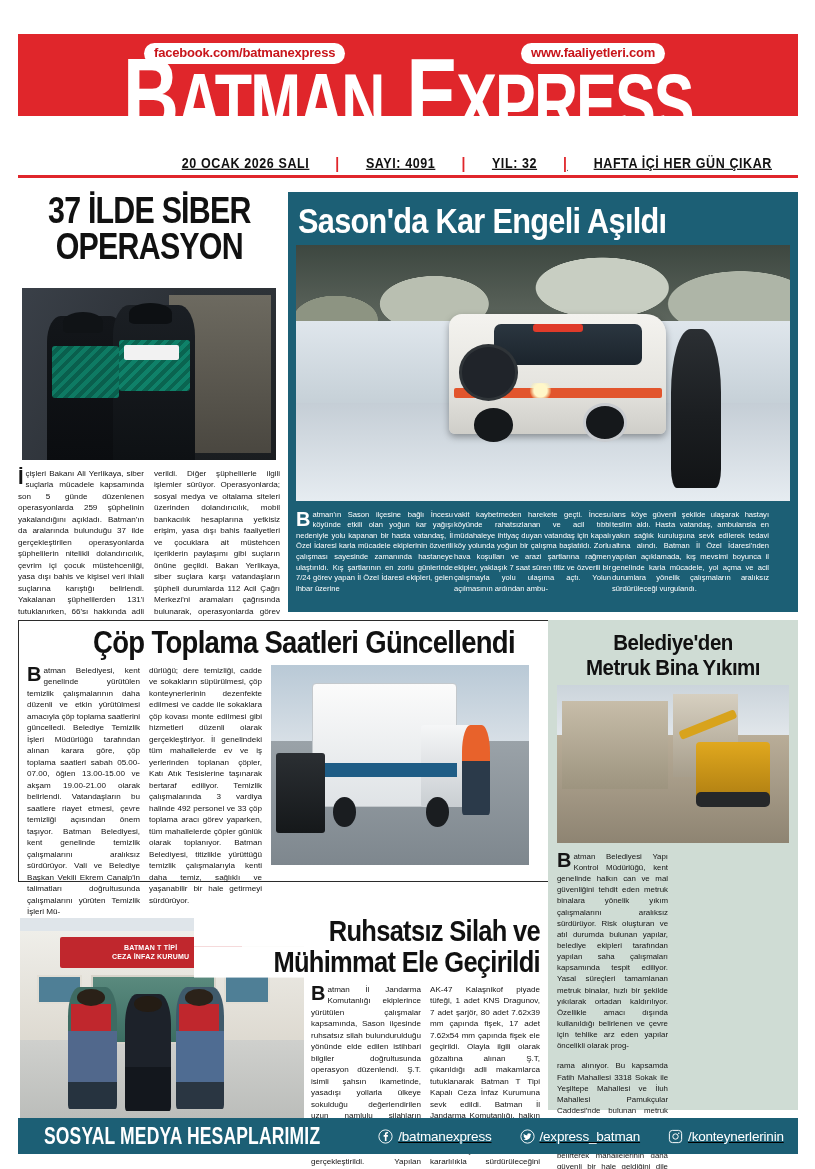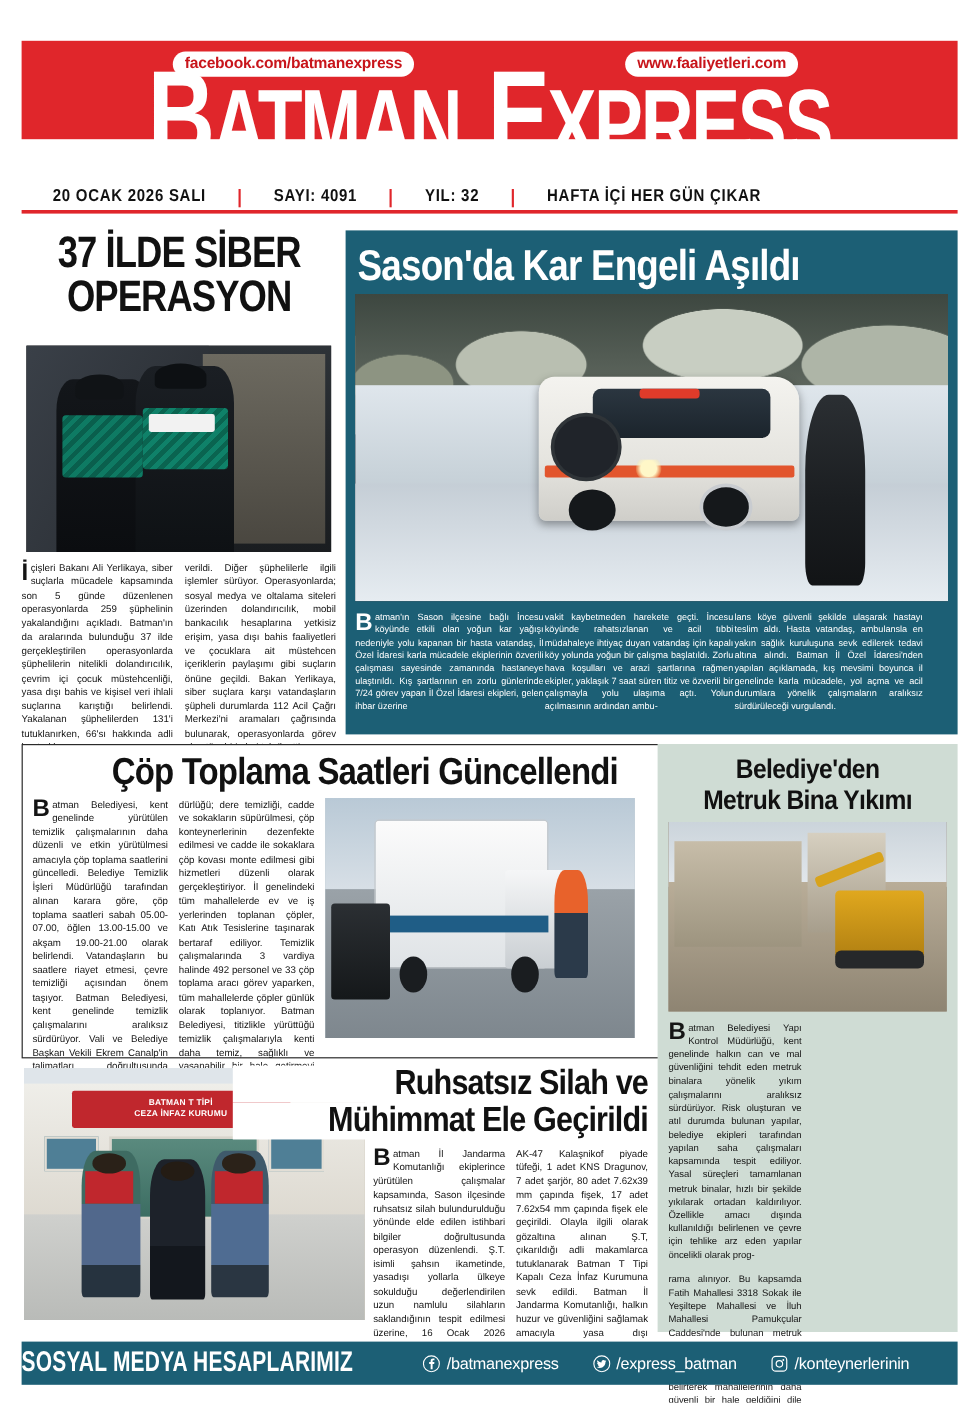--- a/index.html
+++ b/index.html
@@ -44,23 +44,24 @@
     line-height: 1.25;
     margin-left: 20px;
   }
   .pill-fb { left: 106px; top: 9px; }
   .pill-www { left: 483px; top: 9px; }
 
   
   .dateline {
     position: absolute; left: 18px; top: 150px; width: 780px; height: 28px;
     background: #ffffff;
-    display: flex; align-items: center; justify-content: flex-start;
+    display: flex; align-items: center; justify-content: flex-end;
     gap: 0px;
     border-bottom: 3px solid #e0262b;
+    text-decoration: underline;
   }
   .dateline-inner {
     display: flex; align-items: center; gap: 0px;
     font-weight: 700; color: #111; font-size: 12.5px;
     letter-spacing: 0.6px;
     transform: scaleY(1.15);
   }
   .dl-item { padding: 0 26px; white-space: nowrap; }
   .dl-sep { color:#e0262b; font-weight: 700; font-size: 14px; }
 
@@ -148,21 +149,21 @@
     transform: scaleY(1.1); transform-origin: center top;
     margin-bottom: 9px;
   }
   .beled-photo { width: 232px; height: 158px; background:#9a8f7e; overflow:hidden; position:relative; }
   .beled-cols { display:flex; gap: 9px; margin-top: 8px; flex-direction: column; }
   .beled-cols .col { width: 111px; }
   .body-txt.onsage { color: #151515; font-size: 7.9px; line-height: 1.41; }
 
   
   .ruh {
-    position: absolute; left: 18px; top: 888px; width: 522px; height: 222px;
+    position: absolute; left: 18px; top: 916px; width: 522px; height: 222px;
   }
   .ruh-photo {
     position: absolute; left: 2px; top: 2px; width: 284px; height: 210px;
     overflow:hidden; background:#c9c2b4;
   }
   .ruh h2 {
     position: absolute; left: 176px; top: 0px; width: 346px;
     font-size: 25.5px; font-weight: 700; color:#111; text-align: right;
     line-height: 1.06; letter-spacing: -0.7px;
     transform: scaleY(1.14); transform-origin: right top;
@@ -173,28 +174,28 @@
     position: absolute; left: 293px; top: 68px; width: 229px;
     display: flex; gap: 9px;
   }
   .ruh-cols .col { width: 110px; }
 
   
   .footer {
     position: absolute; left: 18px; top: 1118px; width: 780px; height: 36px;
     background: #1c5f75;
     display: flex; align-items: center;
-    gap: 0px;
+    padding-left: 26px; gap: 0px;
   }
   .footer-title {
     color:#fff; font-weight:700; font-size: 19px; letter-spacing: 0.2px;
     transform: scaleY(1.25) scaleX(0.92); transform-origin: left center;
     white-space: nowrap;
   }
-  .social { display:flex; align-items:flex-end; gap: 6px; margin-left: 34px; }
+  .social { display:flex; align-items:flex-end; gap: 6px; margin-left: 34px; text-decoration: underline; }
   .social-item { display:flex; align-items:center; gap:5px; }
   .social-label { color:#fff; font-size: 13.5px; letter-spacing: -0.2px; white-space: nowrap; }
   .sic { width: 15px; height: 15px; display:block; }
 
   
   .ph { position:absolute; }
 
   
   .cy-bg { left:0; top:0; width:100%; height:100%;
     background:

